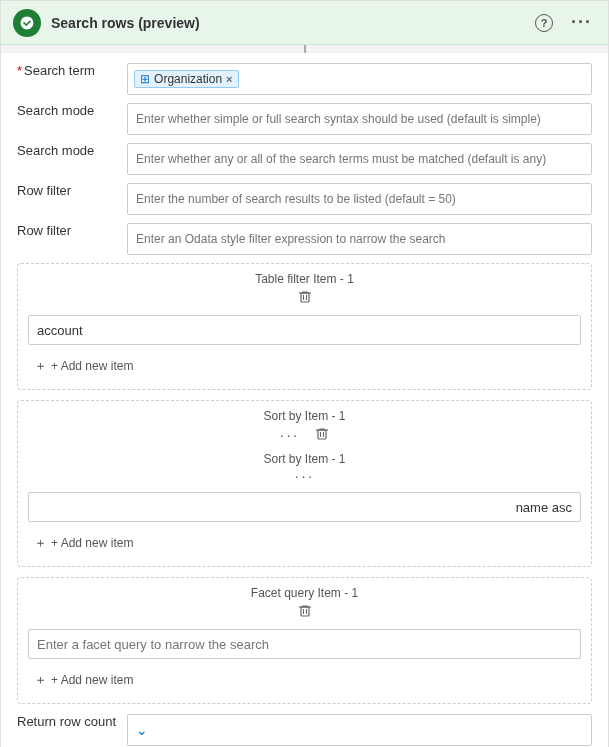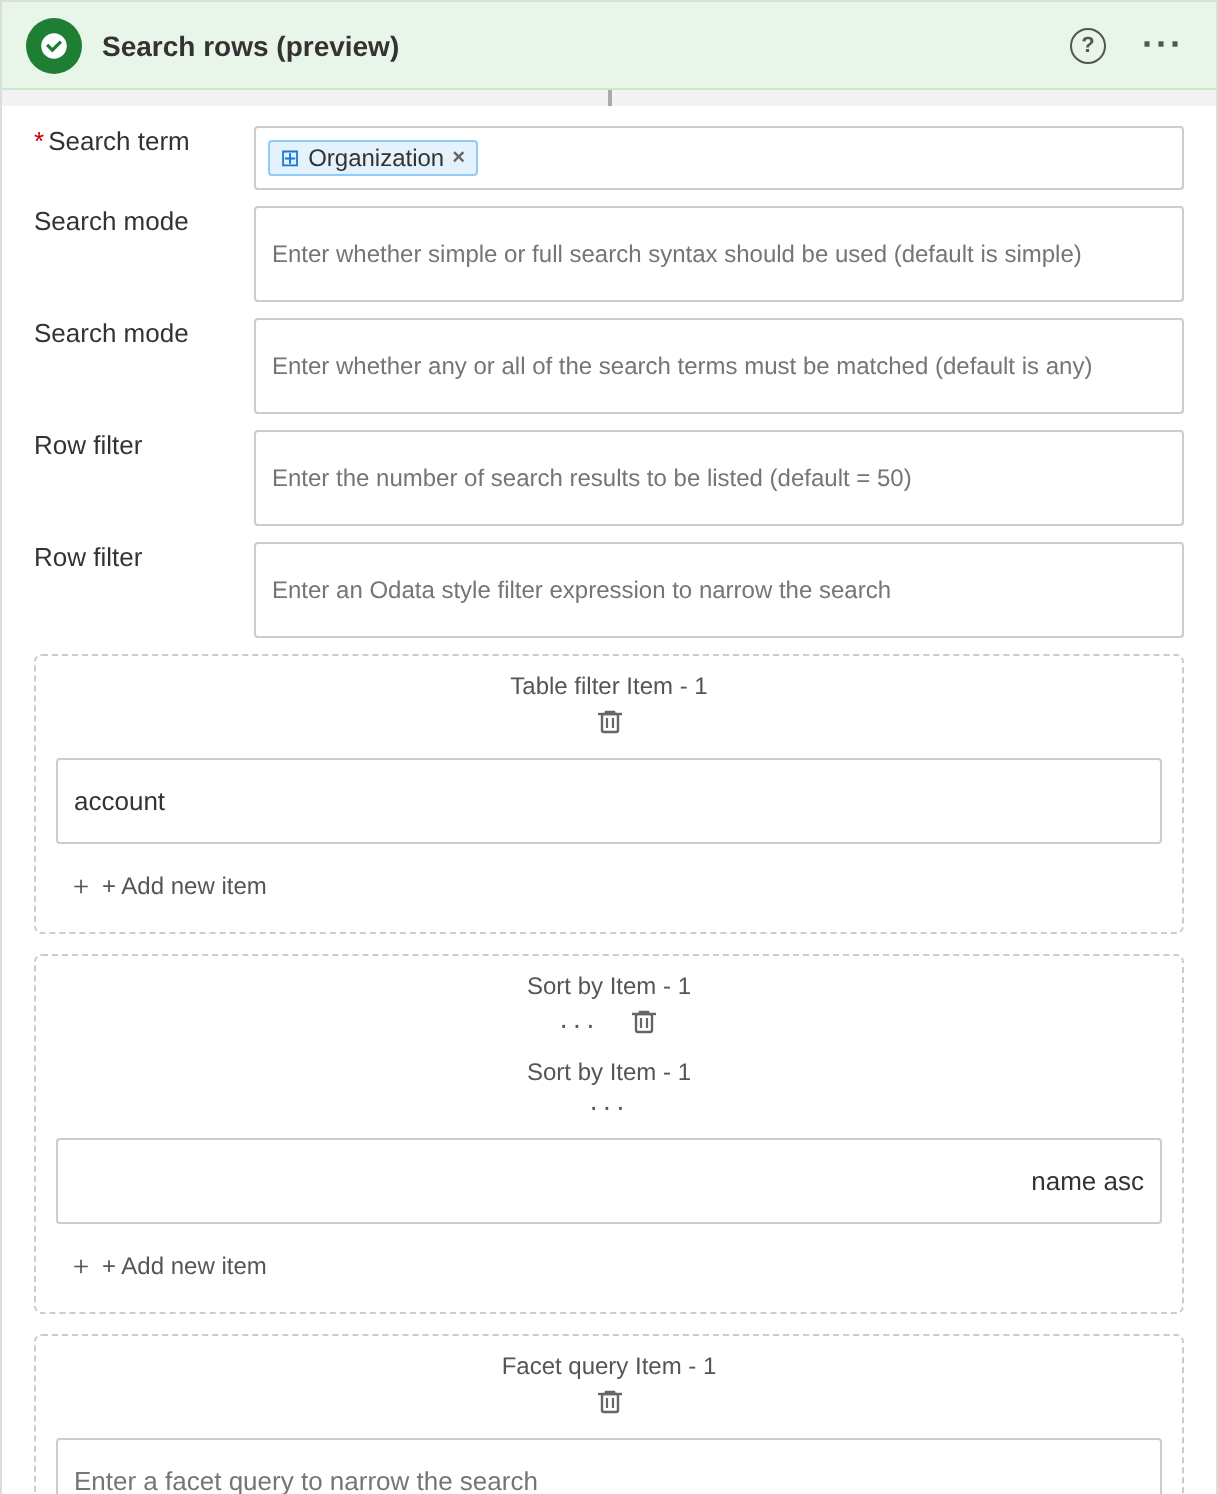--- a/index.html
+++ b/index.html
@@ -91,21 +91,21 @@
       padding-right: 8px;
     }
 
     .required-star {
       color: #cc0000;
       margin-right: 2px;
     }
 
     .form-input {
       flex: 1;
-      height: 48px;
+      height: 32px;
       border: 1px solid #ccc;
       border-radius: 2px;
       padding: 0 8px;
       font-size: 12px;
       color: #999;
       background: #fff;
       outline: none;
     }
 
     .tag-input {
@@ -167,21 +167,21 @@
     }
 
     .section-actions {
       display: flex;
       align-items: center;
       gap: 6px;
     }
 
     .section-input {
       width: 100%;
-      height: 43px;
+      height: 30px;
       border: 1px solid #ccc;
       border-radius: 2px;
       padding: 0 8px;
       font-size: 13px;
       color: #333;
       background: #fff;
       outline: none;
       margin-bottom: 8px;
     }
 

